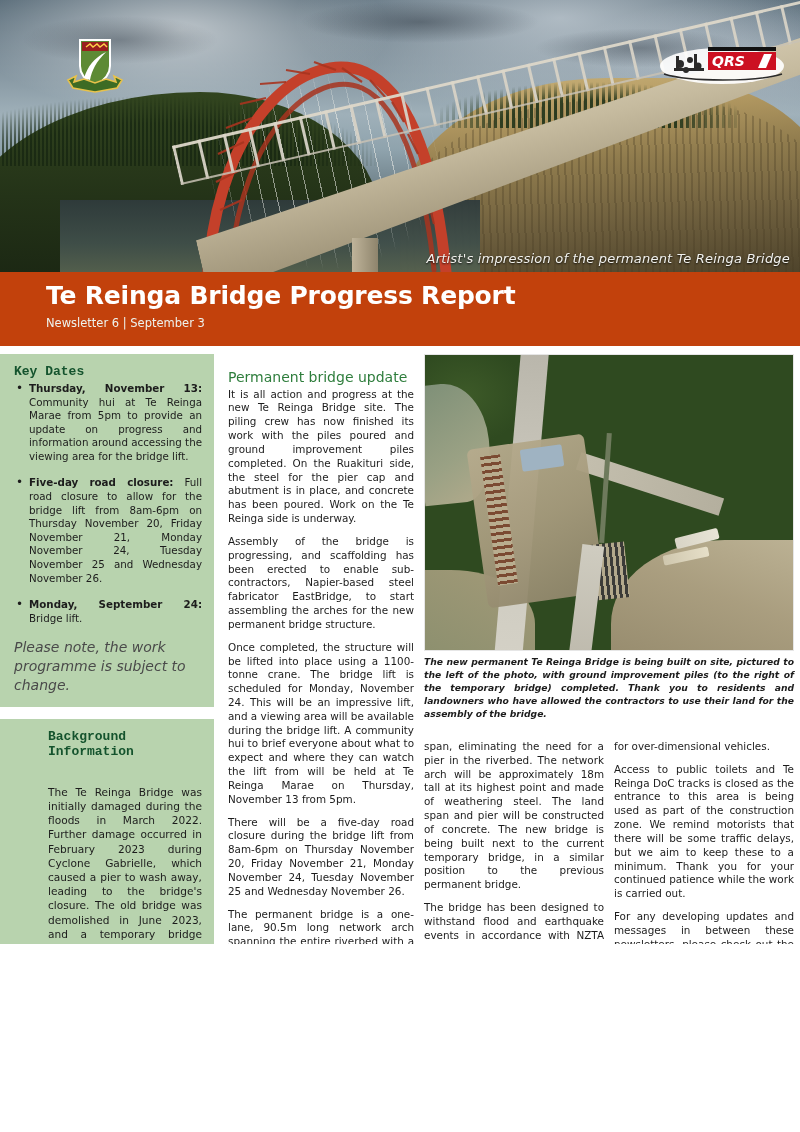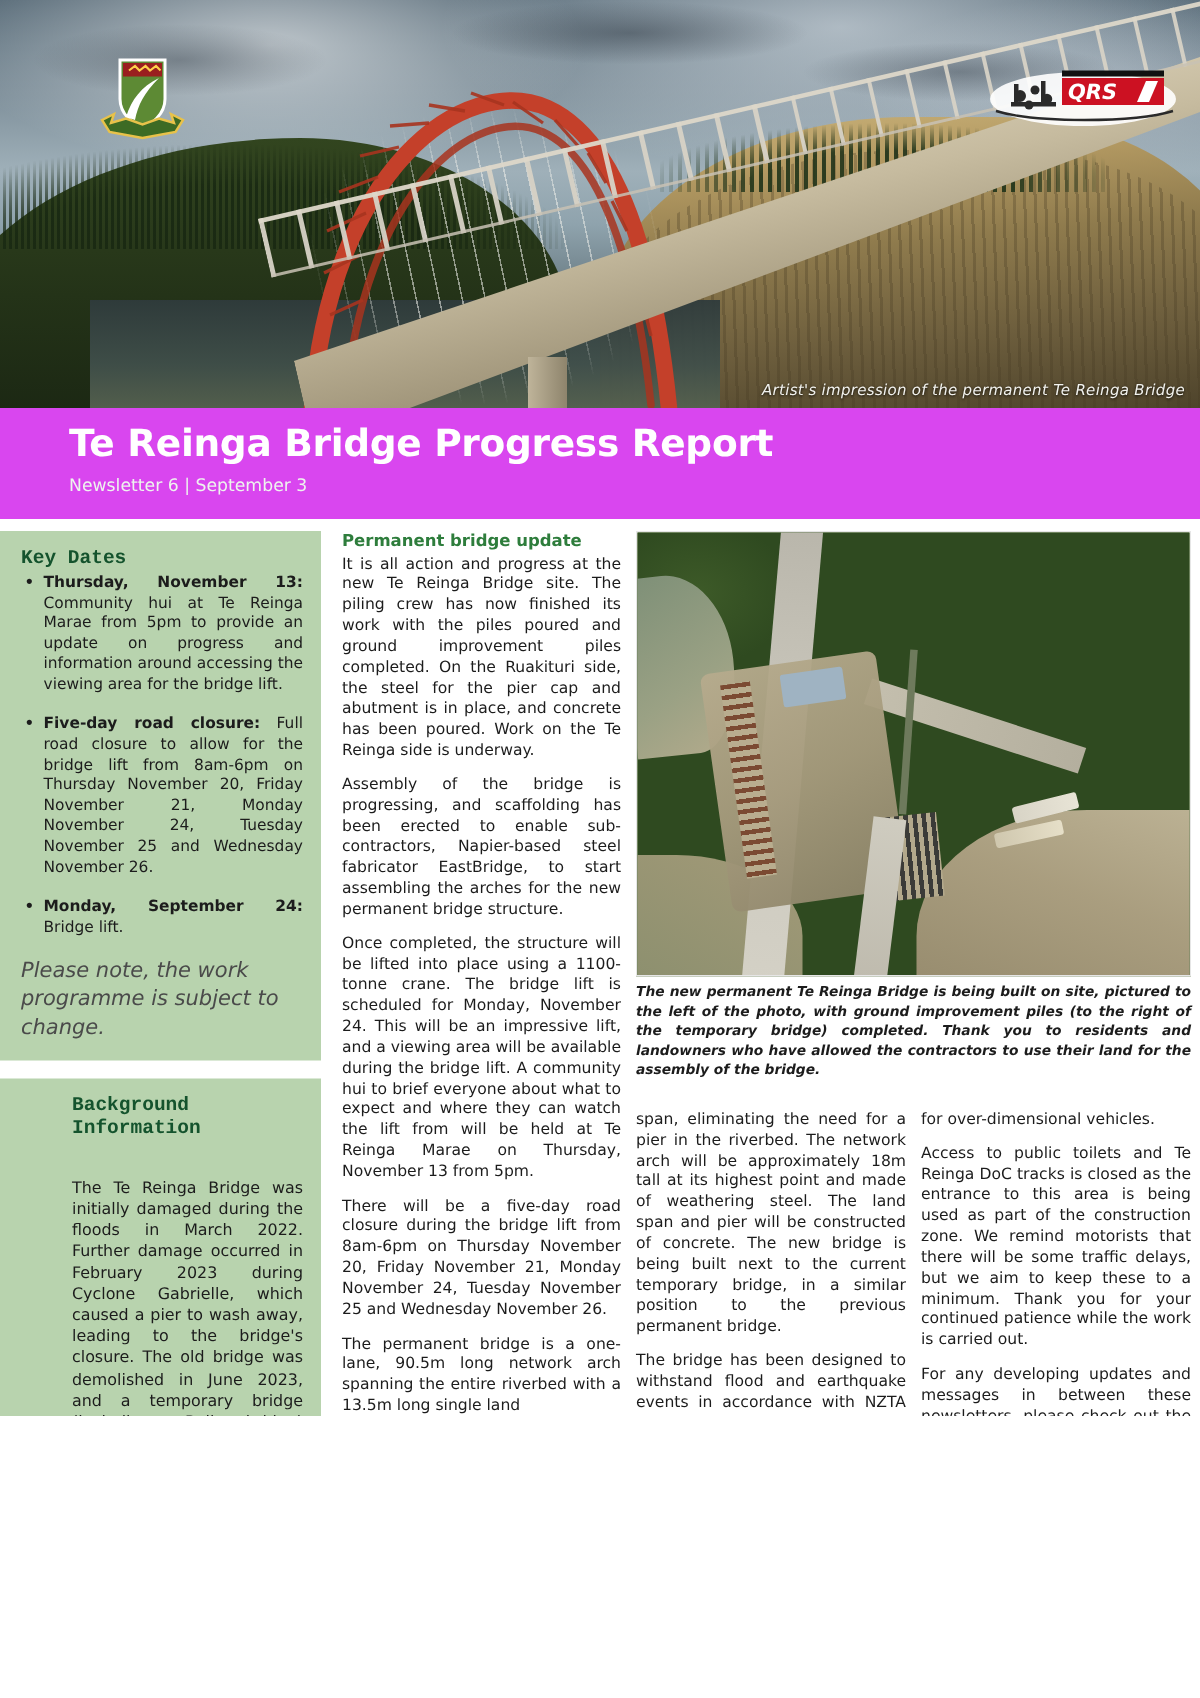--- a/index.html
+++ b/index.html
@@ -118,40 +118,40 @@
     background: repeating-linear-gradient(78deg,
       rgba(240,240,235,.55) 0px, rgba(240,240,235,.55) 1px,
       rgba(0,0,0,0) 1px, rgba(0,0,0,0) 15px);
     -webkit-mask-image: radial-gradient(ellipse 120px 100px at 125px 110px, #000 55%, transparent 100%);
             mask-image: radial-gradient(ellipse 120px 100px at 125px 110px, #000 55%, transparent 100%);
   }
   .hero-caption {
     position: absolute; right: 10px; bottom: 6px;
     font-family: "DejaVu Sans", sans-serif;
     font-style: italic;
-    font-size: 10px;
+    font-size: 13px;
     color: #f2f2ee;
     text-shadow: 0 1px 2px rgba(0,0,0,.85);
     letter-spacing: .2px;
   }
 
   
   .logo-wdc {
     position: absolute; left: 62px; top: 36px; width: 66px; height: 58px;
   }
   .logo-qrs {
     position: absolute; right: 14px; top: 44px; width: 126px; height: 42px;
   }
 
   
   .titleband {
     position: relative;
     width: 800px;
     height: 74px;
-    background: #d946ef;
+    background: #c2410c;
     padding: 10px 0 0 46px;
   }
   .titleband h1 {
     font-family: "DejaVu Sans", sans-serif;
     font-size: 25px;
     font-weight: bold;
     color: #ffffff;
     letter-spacing: -.2px;
     line-height: 1.1;
   }
@@ -236,24 +236,25 @@
   .col {
     position: absolute;
     font-family: "DejaVu Sans", sans-serif;
     font-size: 10.4px;
     line-height: 1.33;
     color: #1c1c1c;
     text-align: justify;
   }
   .col h3 {
     font-family: "DejaVu Sans", sans-serif;
-    font-size: 11px;
-    font-weight: bold;
+    font-size: 14px;
+    font-weight: normal;
     color: #2e7d3c;
     margin-bottom: 1px;
+    margin-top: 14px;
   }
   .col p { margin-bottom: 9px; }
   .col p:last-child { margin-bottom: 0; }
 
   #col-mid  { left: 228px; top: 8px;  width: 186px; }
   #col-a    { left: 424px; top: 394px; width: 180px; }
   #col-b    { left: 614px; top: 394px; width: 180px; }
 
   
   .photo-wrap { position: absolute; left: 424px; top: 8px; width: 370px; }

